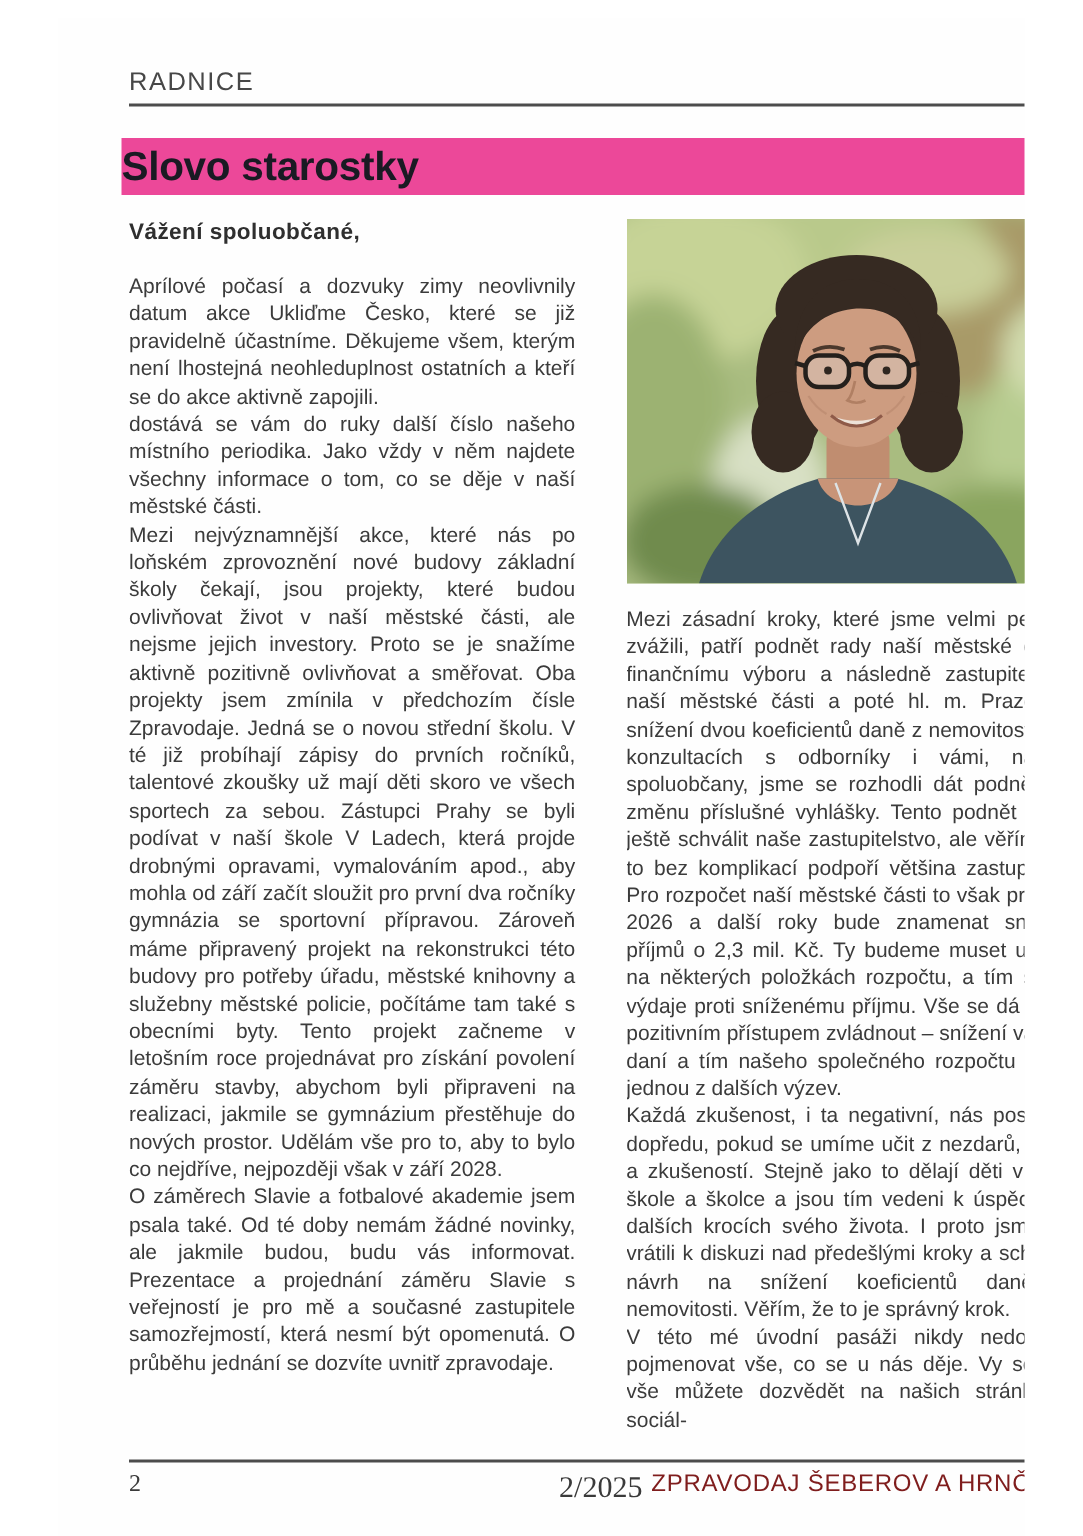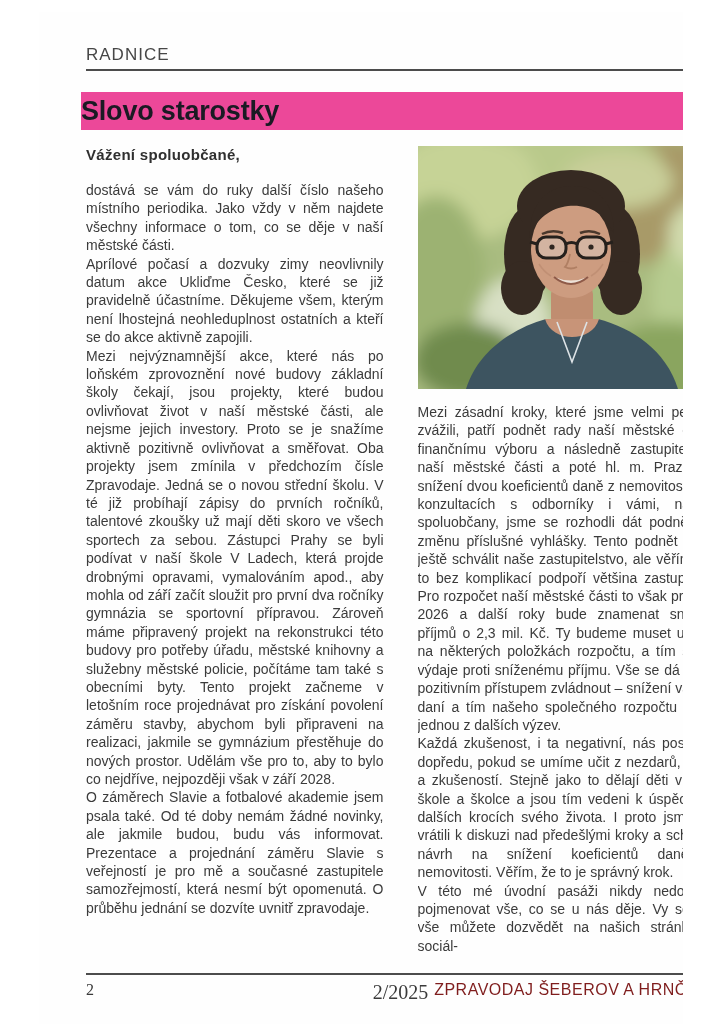--- a/index.html
+++ b/index.html
@@ -80,22 +80,22 @@
   <div class="header-rule"></div>
 
   <div class="title-banner">
     <span class="article-title">Slovo starostky</span>
   </div>
 
   <div class="columns">
 
     <div class="col body-text">
       <div class="salutation">Vážení spoluobčané,</div>
+      <p>Aprílové počasí a dozvuky zimy neovlivnily datum akce Ukliďme Česko, které se již pravidelně účastníme. Děkujeme všem, kterým není lhostejná neohleduplnost ostatních a kteří se do akce aktivně zapojili.</p>
       <p>dostává se vám do ruky další číslo našeho místního periodika. Jako vždy v něm najdete všechny informace o tom, co se děje v naší městské části.</p>
-      <p>Aprílové počasí a dozvuky zimy neovlivnily datum akce Ukliďme Česko, které se již pravidelně účastníme. Děkujeme všem, kterým není lhostejná neohleduplnost ostatních a kteří se do akce aktivně zapojili.</p>
       <p>Mezi nejvýznamnější akce, které nás po loňském zprovoznění nové budovy základní školy čekají, jsou projekty, které budou ovlivňovat život v naší městské části, ale nejsme jejich investory. Proto se je snažíme aktivně pozitivně ovlivňovat a směřovat. Oba projekty jsem zmínila v předchozím čísle Zpravodaje. Jedná se o novou střední školu. V té již probíhají zápisy do prvních ročníků, talentové zkoušky už mají děti skoro ve všech sportech za sebou. Zástupci Prahy se byli podívat v naší škole V Ladech, která projde drobnými opravami, vymalováním apod., aby mohla od září začít sloužit pro první dva ročníky gymnázia se sportovní přípravou. Zároveň máme připravený projekt na rekonstrukci této budovy pro potřeby úřadu, městské knihovny a služebny městské policie, počítáme tam také s obecními byty. Tento projekt začneme v letošním roce projednávat pro získání povolení záměru stavby, abychom byli připraveni na realizaci, jakmile se gymnázium přestěhuje do nových prostor. Udělám vše pro to, aby to bylo co nejdříve, nejpozději však v září 2028.</p>
       <p>O záměrech Slavie a fotbalové akademie jsem psala také. Od té doby nemám žádné novinky, ale jakmile budou, budu vás informovat. Prezentace a projednání záměru Slavie s veřejností je pro mě a současné zastupitele samozřejmostí, která nesmí být opomenutá. O průběhu jednání se dozvíte uvnitř zpravodaje.</p>
     </div>
 
     <div class="col body-text">
       <div class="photo-frame" role="img" aria-label="Portrét starostky – usměvavá žena s brýlemi a tmavými vlasy v modrozelené halence před rozostřenou zelení u rybníka">
         <svg viewBox="0 0 305 243" preserveAspectRatio="none" aria-hidden="true">
           <defs>
             <filter id="bgblur" x="-25%" y="-25%" width="150%" height="150%">
               <feGaussianBlur stdDeviation="8"></feGaussianBlur>

